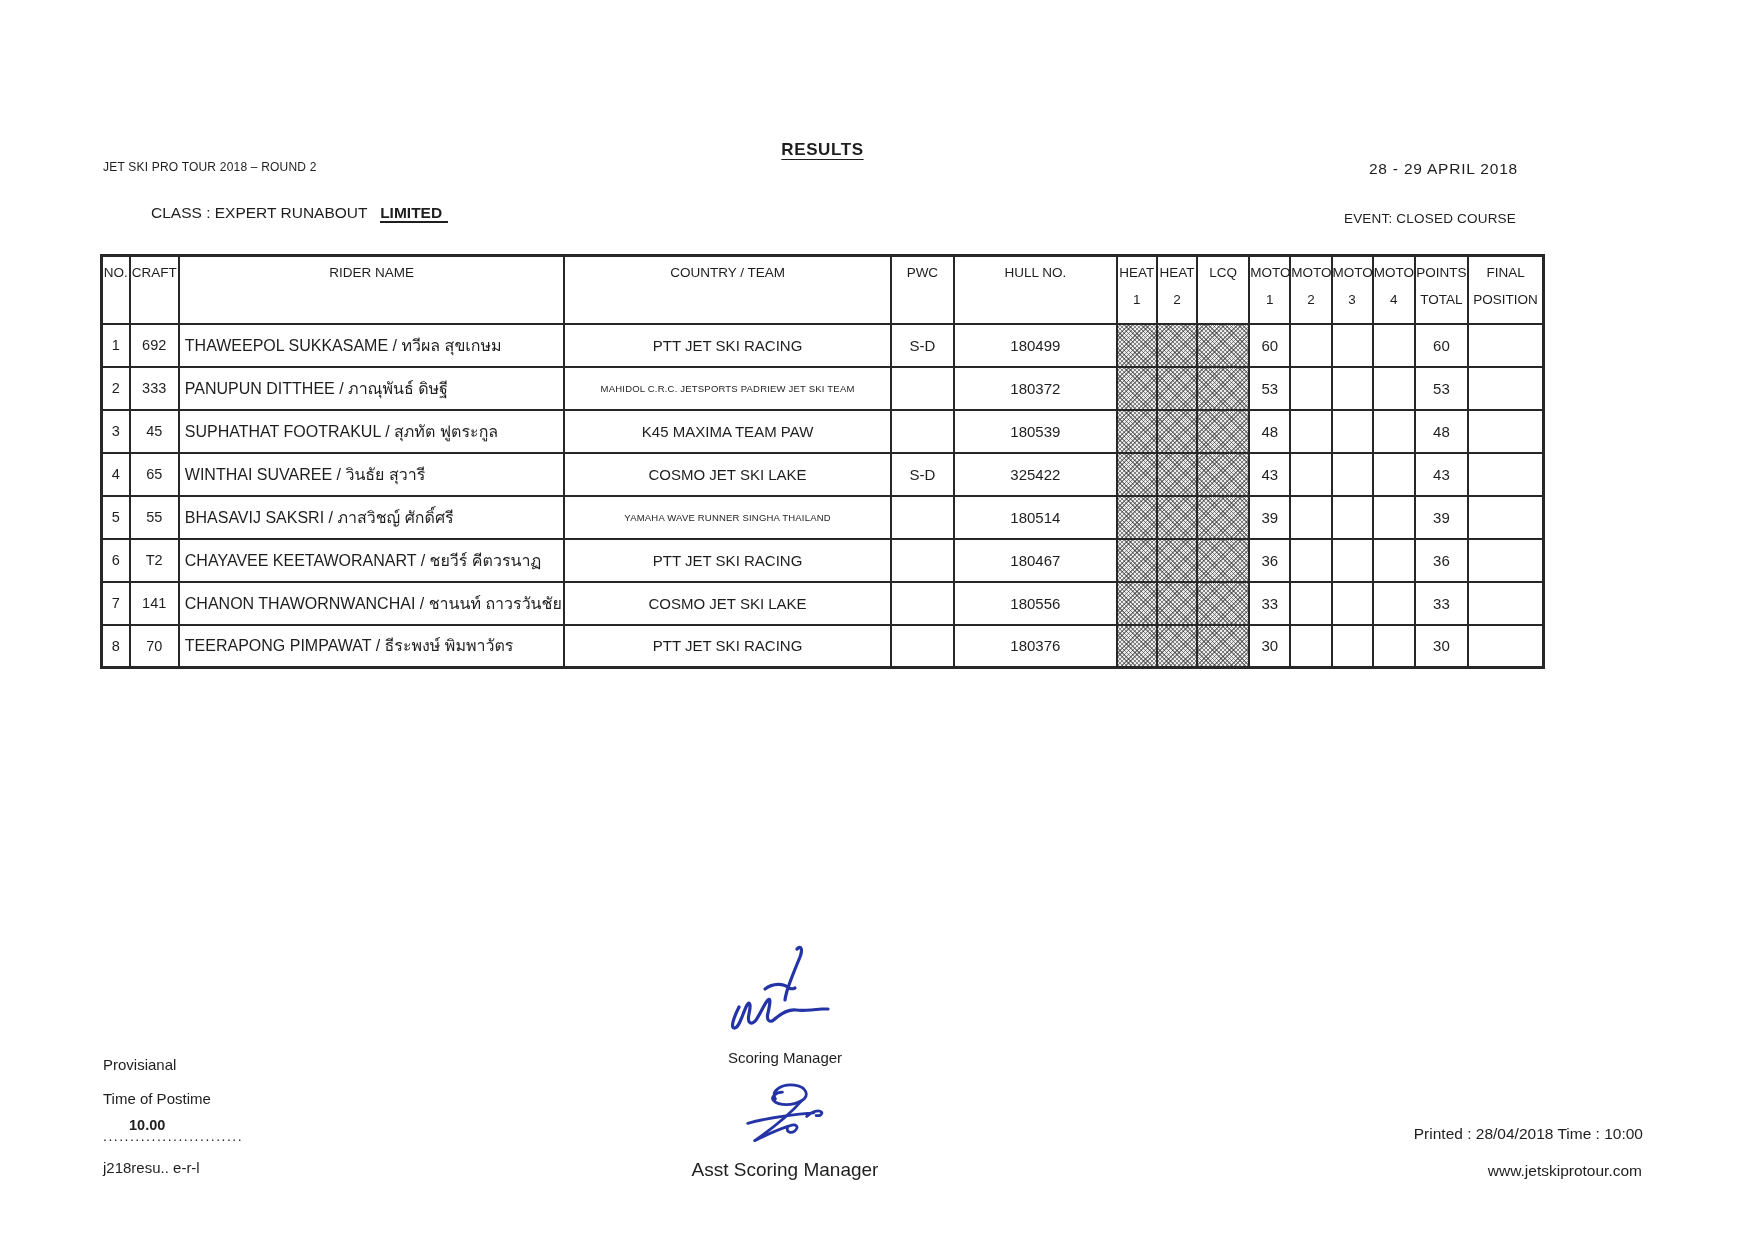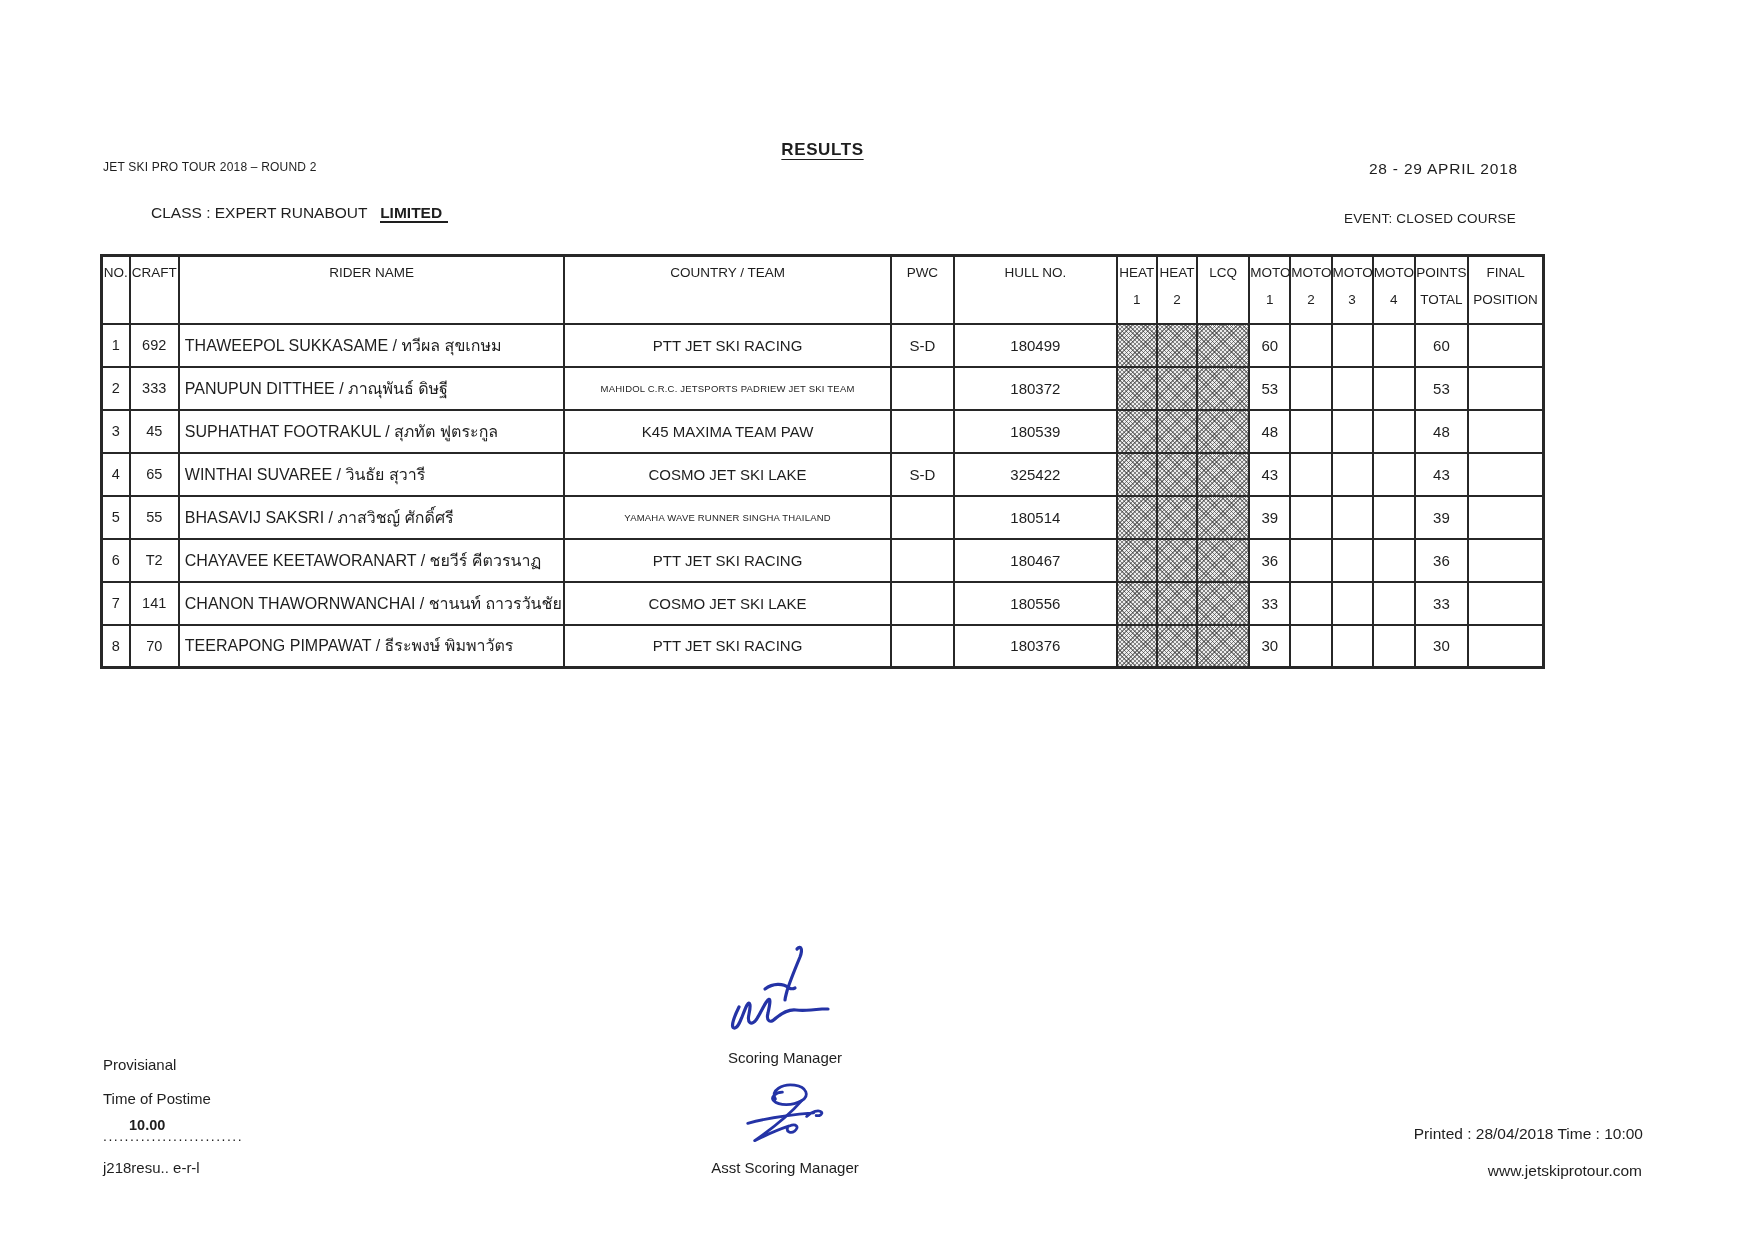--- a/index.html
+++ b/index.html
@@ -50,21 +50,21 @@
 
   
   .f-provisional   { position:absolute; left:103px; top:1056px; font-size:15px; }
   .f-postime-label { position:absolute; left:103px; top:1090px; font-size:15px; }
   .f-postime-value { position:absolute; left:129px; top:1117px; font-size:14.5px; font-weight:bold; }
   .f-postime-dots  { position:absolute; left:103px; top:1128px; font-size:14px; letter-spacing:1.5px; }
   .f-fileref       { position:absolute; left:103px; top:1159px; font-size:15px; }
   .sig-wrap1 { position:absolute; left:660px; top:943px;  width:250px; text-align:center; }
   .sig-wrap2 { position:absolute; left:660px; top:1080px; width:250px; text-align:center; }
   .f-scoring { position:absolute; left:660px; top:1049px; width:250px; text-align:center; font-size:15px; }
-  .f-asst    { position:absolute; left:660px; top:1159px; width:250px; text-align:center; font-size:15px; }
+  .f-asst    { position:absolute; left:660px; top:1159px; width:250px; text-align:center; font-size:19px; }
   .f-printed { position:absolute; right:111px; top:1125px; font-size:15.5px; }
   .f-site    { position:absolute; right:112px; top:1162px; font-size:15.5px; }
   .sig path { fill:none; stroke:#2433a6; stroke-width:3.2; stroke-linecap:round; stroke-linejoin:round; }
 </style>
 </head>
 <body>
 
 <div class="page">
 
   <div class="doc-title">RESULTS</div>

